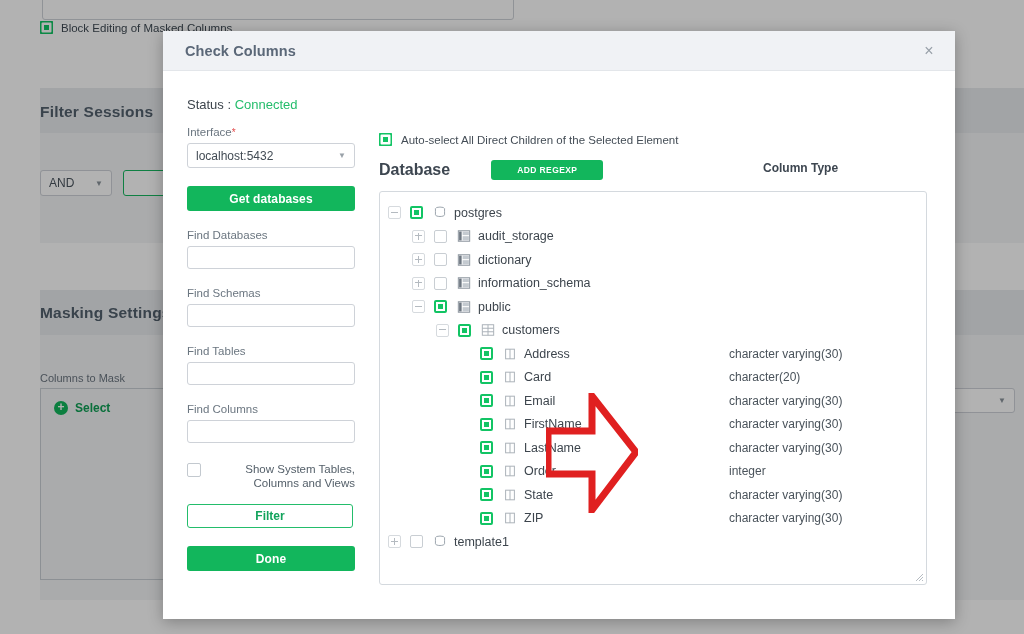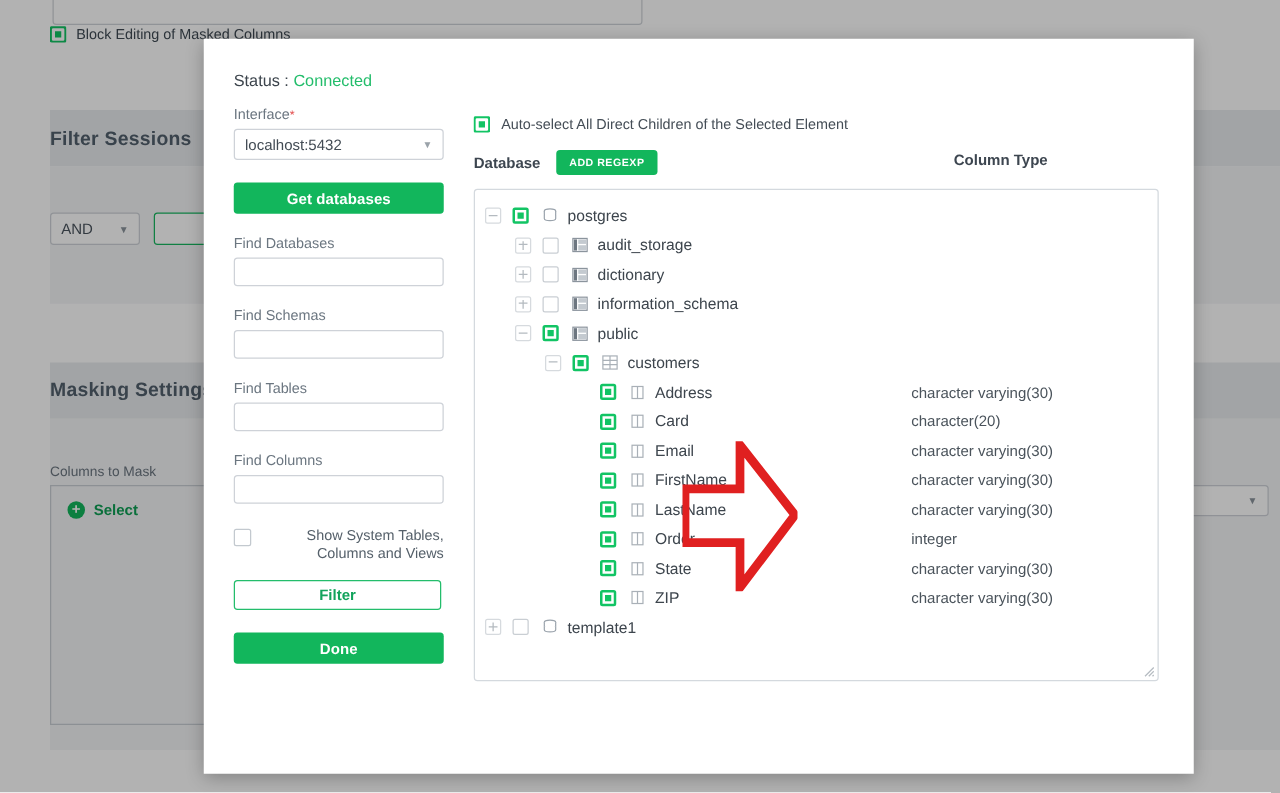--- a/index.html
+++ b/index.html
@@ -298,35 +298,36 @@
     color: #444d56;
   }
   .db-row {
     display: flex;
     align-items: center;
     gap: 13px;
     margin-bottom: 11px;
     position: relative;
   }
   .db-label {
-    font-size: 12px;
+    font-size: 16px;
     font-weight: bold;
     color: #3d4650;
   }
   .regexp-btn {
     background: #12b65c;
     border: none;
     border-radius: 3px;
     color: #fff;
     font-size: 8.5px;
     font-weight: bold;
     letter-spacing: .4px;
-    padding: 5px 10px;
+    padding: 5px 26px;
     font-family: "Liberation Sans", sans-serif;
     cursor: pointer;
+    margin-left: 28px;
   }
   .coltype-header {
     position: absolute;
     left: 384px;
     top: 1px;
     font-size: 12px;
     font-weight: bold;
     color: #3d4650;
   }
 
@@ -487,20 +488,24 @@
 
     <div class="bg-select" style="left:905px; top:388px; width:110px; height:25px;">
       <span class="caret">▼</span>
     </div>
   </div>
 
   <div class="bg-dim"></div>
 
   <div class="modal">
 
+    <div class="modal-header">
+      <div class="modal-title">Check Columns</div>
+      <div class="modal-close">×</div>
+    </div>
 
     <div class="modal-body">
 
       <div class="left-col">
 
         <div class="status-line">
           <span>Status :</span>
           <span class="status-value">Connected</span>
         </div>
 

